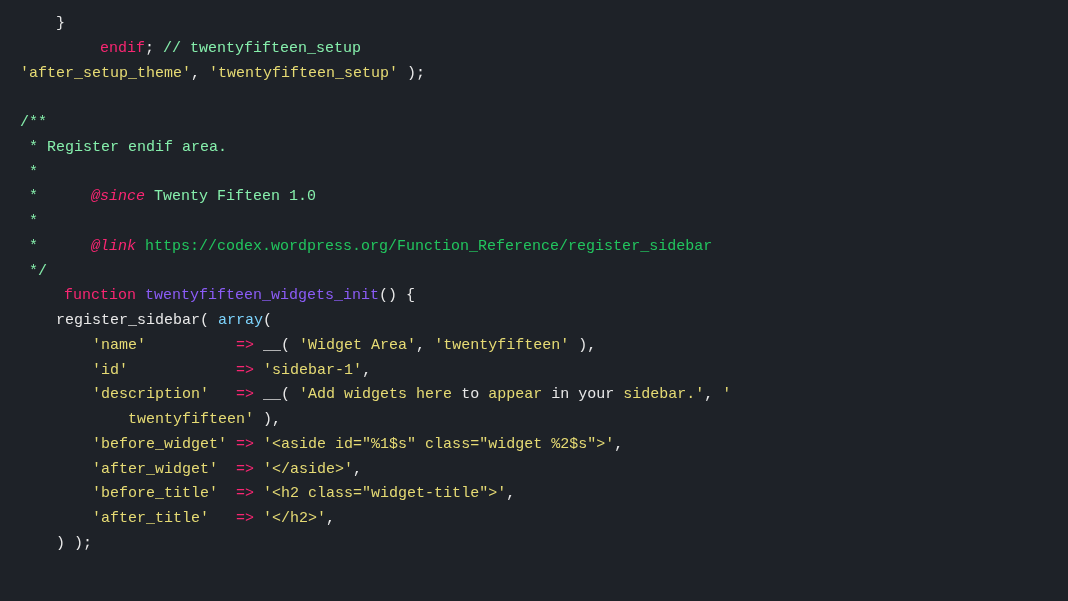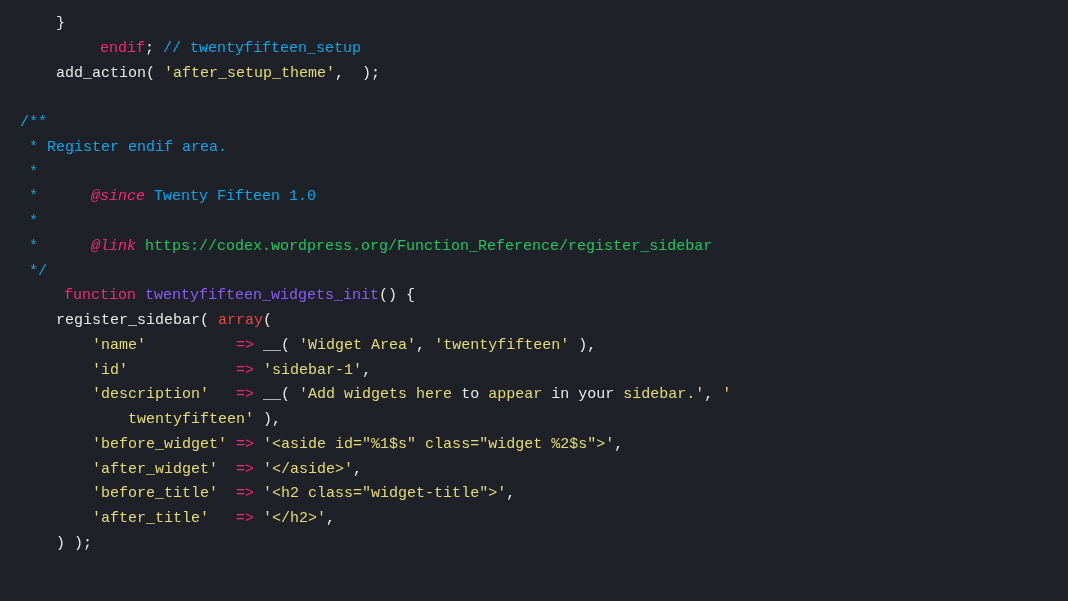--- a/index.html
+++ b/index.html
@@ -29,42 +29,42 @@
     .code-line {
       display: flex;
       white-space: pre;
       font-size: 15px;
       line-height: 1.65;
     }
 
     
     .c-pink { color: #f92672; margin-left: 44px; }
     .c-white { color: #e8e8e8; }
-    .c-blue-light { color: #ef4444; }
-    .c-comment { color: #0ea5e9; }
+    .c-blue-light { color: #7dd3fc; }
+    .c-comment { color: #86efac; }
     .c-link { color: #22c55e; text-decoration: none; }
     .c-func { color: #8b5cf6; }
     .c-string { color: #e6db74; text-align: right; }
     .c-arrow { color: #f92672; }
   </style>
 </head>
 <body>
 
 <div class="code-editor">
 
   <div class="code-line">
     <span class="c-white">    }</span>
   </div>
 
   <div class="code-line">
     <span class="c-pink">    endif</span><span class="c-white">; </span><span class="c-comment">// twentyfifteen_setup</span>
   </div>
 
   <div class="code-line">
-    <span class="c-white">    add_action( </span><span class="c-string">'after_setup_theme'</span><span class="c-white">, </span><span class="c-white"> );</span>
+    <span class="c-string">'after_setup_theme'</span><span class="c-white">, </span><span class="c-string">'twentyfifteen_setup'</span><span class="c-white"> );</span>
   </div>
 
   <div class="code-line">
     <span>&nbsp;</span>
   </div>
 
   <div class="code-line">
     <span class="c-comment">/**</span>
   </div>
 

